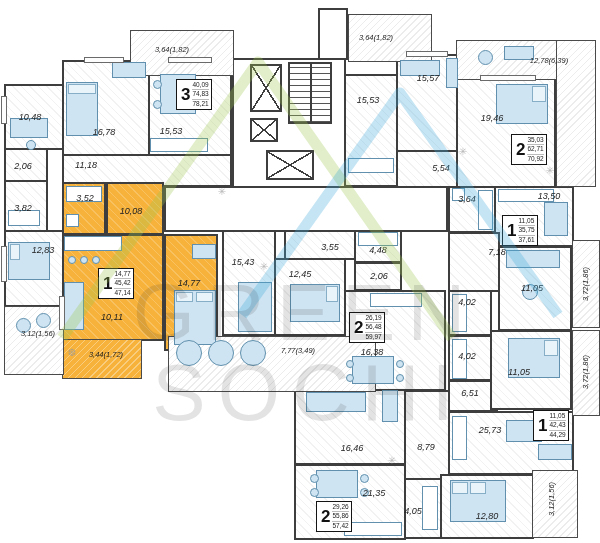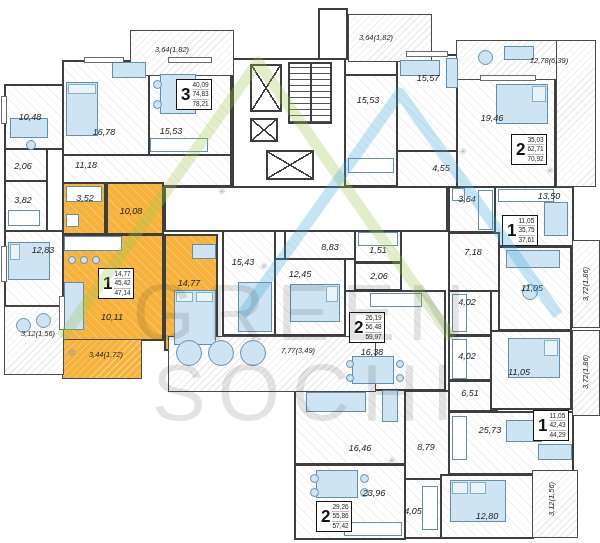--- a/index.html
+++ b/index.html
@@ -183,58 +183,58 @@
   <div class="win" style="left:168px;top:57px;width:44px;height:6px"></div>
   <div class="win" style="left:406px;top:51px;width:42px;height:6px"></div>
   <div class="win" style="left:480px;top:75px;width:56px;height:6px"></div>
   <div class="win" style="left:59px;top:296px;width:6px;height:34px"></div>
 
   <div class="lbl" style="left:30px;top:117px">10,48</div>
   <div class="lbl" style="left:104px;top:132px">16,78</div>
   <div class="lbl" style="left:171px;top:131px">15,53</div>
   <div class="lbl" style="left:86px;top:165px">11,18</div>
   <div class="lbl" style="left:23px;top:166px">2,06</div>
-  <div class="lbl" style="left:23px;top:200px">3,82</div>
+  <div class="lbl" style="left:23px;top:208px">3,82</div>
   <div class="lbl" style="left:43px;top:250px">12,83</div>
   <div class="lbl sm" style="left:38px;top:333px">3,12(1,56)</div>
   <div class="lbl sm" style="left:172px;top:49px">3,64(1,82)</div>
   <div class="lbl sm" style="left:376px;top:37px">3,64(1,82)</div>
   <div class="lbl" style="left:368px;top:100px">15,53</div>
   <div class="lbl" style="left:428px;top:78px">15,57</div>
   <div class="lbl" style="left:492px;top:118px">19,46</div>
   <div class="lbl sm" style="left:549px;top:60px">12,78(6,39)</div>
-  <div class="lbl" style="left:441px;top:168px">4,55</div>
+  <div class="lbl" style="left:441px;top:168px">5,54</div>
   <div class="lbl" style="left:467px;top:199px">3,64</div>
   <div class="lbl" style="left:549px;top:196px">13,50</div>
-  <div class="lbl" style="left:473px;top:252px">7,18</div>
+  <div class="lbl" style="left:497px;top:252px">7,18</div>
   <div class="lbl" style="left:532px;top:288px">11,05</div>
   <div class="lbl sm rot" style="left:585px;top:284px">3,72(1,86)</div>
   <div class="lbl" style="left:467px;top:302px">4,02</div>
   <div class="lbl" style="left:467px;top:356px">4,02</div>
   <div class="lbl" style="left:519px;top:372px">11,05</div>
   <div class="lbl sm rot" style="left:585px;top:372px">3,72(1,86)</div>
   <div class="lbl" style="left:85px;top:198px">3,52</div>
   <div class="lbl" style="left:131px;top:211px">10,08</div>
   <div class="lbl" style="left:112px;top:317px">10,11</div>
   <div class="lbl" style="left:189px;top:283px">14,77</div>
   <div class="lbl sm" style="left:106px;top:354px">3,44(1,72)</div>
   <div class="lbl" style="left:243px;top:262px">15,43</div>
-  <div class="lbl" style="left:330px;top:247px">8,83</div>
-  <div class="lbl" style="left:378px;top:250px">1,51</div>
+  <div class="lbl" style="left:330px;top:247px">3,55</div>
+  <div class="lbl" style="left:378px;top:250px">4,48</div>
   <div class="lbl" style="left:379px;top:276px">2,06</div>
   <div class="lbl" style="left:300px;top:274px">12,45</div>
   <div class="lbl" style="left:372px;top:352px">16,38</div>
   <div class="lbl sm" style="left:298px;top:350px">7,77(3,49)</div>
   <div class="lbl" style="left:470px;top:393px">6,51</div>
   <div class="lbl" style="left:490px;top:430px">25,73</div>
   <div class="lbl" style="left:426px;top:447px">8,79</div>
   <div class="lbl" style="left:487px;top:516px">12,80</div>
   <div class="lbl sm rot" style="left:551px;top:499px">3,12(1,56)</div>
-  <div class="lbl" style="left:360px;top:448px">16,46</div>
-  <div class="lbl" style="left:374px;top:493px">23,96</div>
+  <div class="lbl" style="left:352px;top:448px">16,46</div>
+  <div class="lbl" style="left:374px;top:493px">21,35</div>
   <div class="lbl" style="left:413px;top:511px">4,05</div>
 
   <div class="aptbox" style="left:176px;top:79px">
     <span class="n">3</span>
     <span class="areas">
       <span>40,09</span>
       <span>74,83</span>
       <span>78,21</span>
     </span>
   </div>

